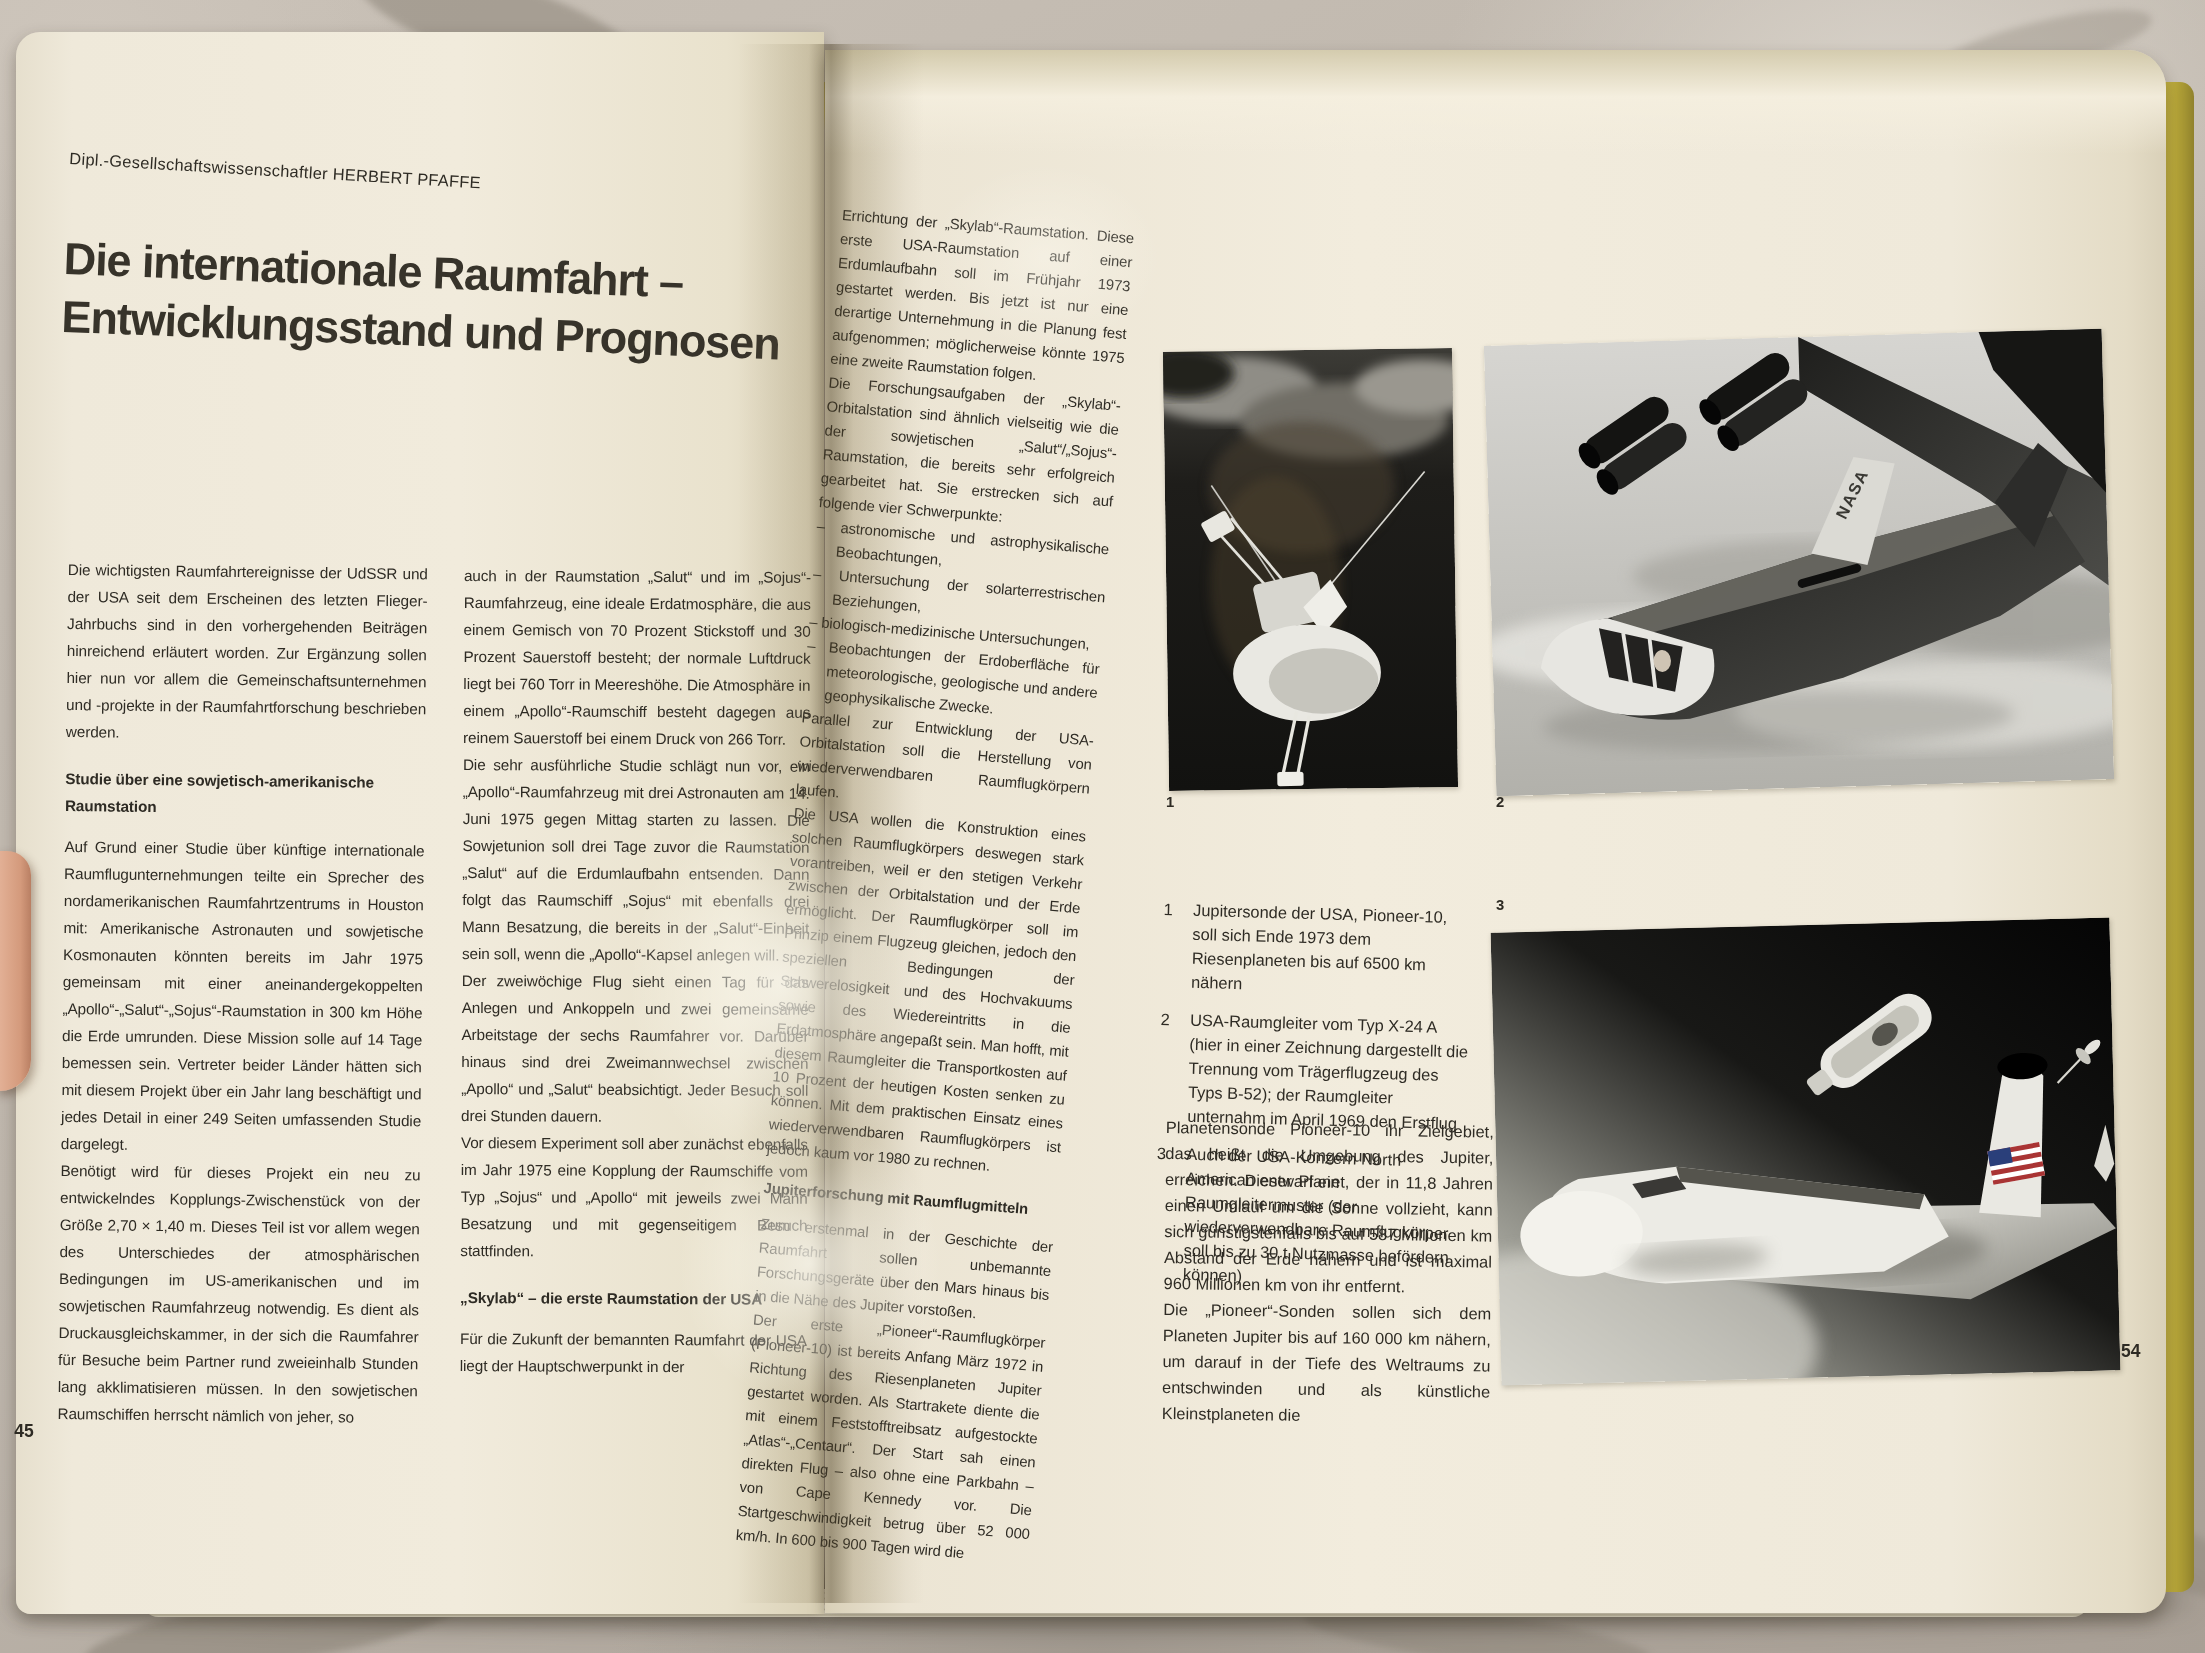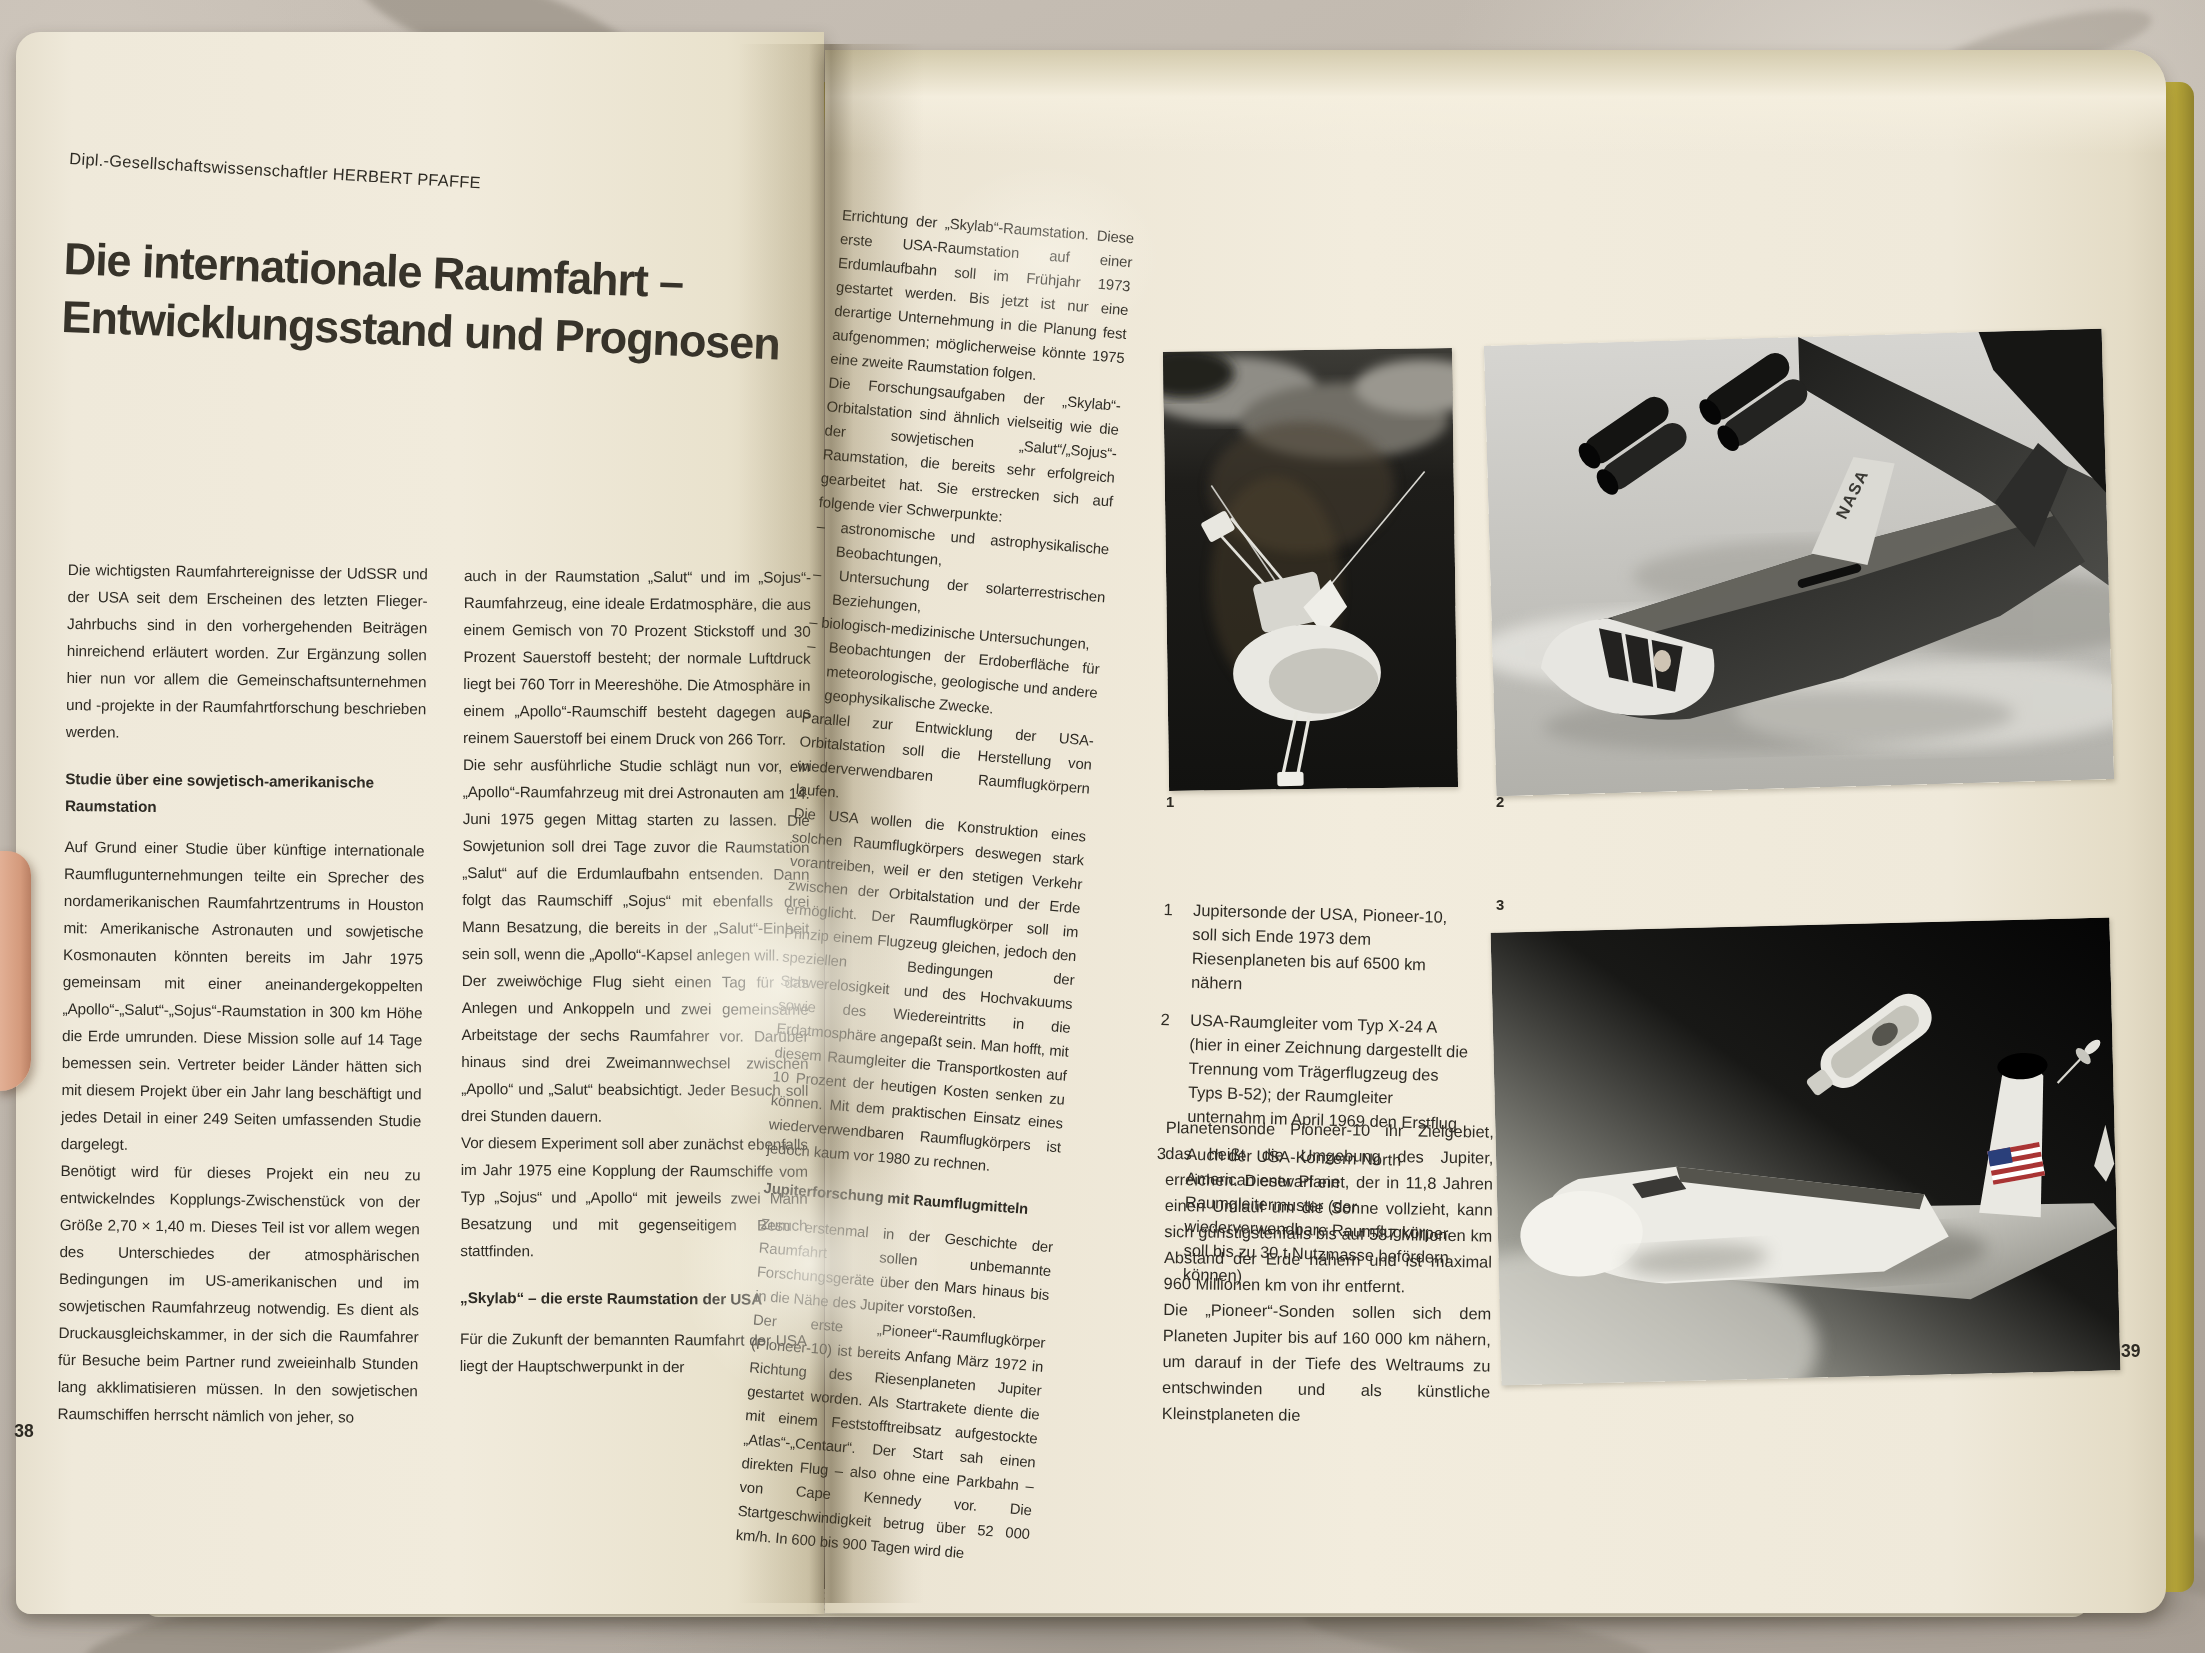--- a/index.html
+++ b/index.html
@@ -119,21 +119,21 @@
 
 <div class="abs ink col" id="col2">
   <p>auch in der Raumstation „Salut“ und im „Sojus“-Raumfahrzeug, eine ideale Erdatmosphäre, die aus einem Gemisch von 70 Prozent Stickstoff und 30 Prozent Sauerstoff besteht; der normale Luftdruck liegt bei 760 Torr in Meereshöhe. Die Atmosphäre in einem „Apollo“-Raumschiff besteht dagegen aus reinem Sauerstoff bei einem Druck von 266 Torr.</p>
   <p>Die sehr ausführliche Studie schlägt nun vor, ein „Apollo“-Raumfahrzeug mit drei Astronauten am 14. Juni 1975 gegen Mittag starten zu lassen. Die Sowjetunion soll drei Tage zuvor die Raumstation „Salut“ auf die Erdumlaufbahn entsenden. Dann folgt das Raumschiff „Sojus“ mit ebenfalls drei Mann Besatzung, die bereits in der „Salut“-Einheit sein soll, wenn die „Apollo“-Kapsel anlegen will.</p>
   <p>Der zweiwöchige Flug sieht einen Tag für das Anlegen und Ankoppeln und zwei gemeinsame Arbeitstage der sechs Raumfahrer vor. Darüber hinaus sind drei Zweimannwechsel zwischen „Apollo“ und „Salut“ beabsichtigt. Jeder Besuch soll drei Stunden dauern.</p>
   <p>Vor diesem Experiment soll aber zunächst ebenfalls im Jahr 1975 eine Kopplung der Raumschiffe vom Typ „Sojus“ und „Apollo“ mit jeweils zwei Mann Besatzung und mit gegenseitigem Besuch stattfinden.</p>
   <p class="colheading">„Skylab“ – die erste Raumstation der USA</p>
   <p>Für die Zukunft der bemannten Raumfahrt der USA liegt der Hauptschwerpunkt in der</p>
 </div>
 
-<div class="abs ink" id="pgnum-38">38</div>
+<div class="abs ink" id="pgnum-38">45</div>
 
 <div class="abs ink" id="rcol">
   <p>Errichtung der „Skylab“-Raumstation. Diese erste USA-Raumstation auf einer Erdumlaufbahn soll im Frühjahr 1973 gestartet werden. Bis jetzt ist nur eine derartige Unternehmung in die Planung fest aufgenommen; möglicherweise könnte 1975 eine zweite Raumstation folgen.</p>
   <p>Die Forschungsaufgaben der „Skylab“-Orbitalstation sind ähnlich vielseitig wie die der sowjetischen „Salut“/„Sojus“-Raumstation, die bereits sehr erfolgreich gearbeitet hat. Sie erstrecken sich auf folgende vier Schwerpunkte:</p>
   <div>
       <p class="bullet">– astronomische und astrophysikalische Beobachtungen,</p>
       <p class="bullet">– Untersuchung der solarterrestrischen Beziehungen,</p>
       <p class="bullet">– biologisch-medizinische Untersuchungen,</p>
       <p class="bullet">– Beobachtungen der Erdoberfläche für meteorologische, geologische und andere geophysikalische Zwecke.</p>
     </div>
@@ -306,20 +306,20 @@
     <span class="cap-num">3</span>
     <span class="cap-text">Auch der USA-Konzern North American entwarf ein Raumgleitermuster (der wiederverwendbare Raumflugkörper soll bis zu 30 t Nutzmasse befördern können)</span>
   </div>
   </div>
 
 <div class="abs ink" id="bottom-block">
   <p>Planetensonde Pioneer-10 ihr Zielgebiet, das heißt die Umgebung des Jupiter, erreichen. Dieser Planet, der in 11,8 Jahren einen Umlauf um die Sonne vollzieht, kann sich günstigstenfalls bis auf 587 Millionen km Abstand der Erde nähern und ist maximal 960 Millionen km von ihr entfernt.</p>
   <p>Die „Pioneer“-Sonden sollen sich dem Planeten Jupiter bis auf 160 000 km nähern, um darauf in der Tiefe des Weltraums zu entschwinden und als künstliche Kleinstplaneten die</p>
 </div>
 
-<div class="abs ink" id="pgnum-39">39</div>
+<div class="abs ink" id="pgnum-39">54</div>
 
 <div class="abs" id="gutter"></div>
 <div class="glare" style="left:629px;top:793px;width:306px;height:383px;"></div>
 <div class="glare" style="left:678px;top:1121px;width:263px;height:284px;"></div>
 <div class="glare" style="left:930px;top:164px;width:230px;height:186px;opacity:.5;"></div>
 <div class="abs" id="finger"></div>
 
 
 </body></html>

